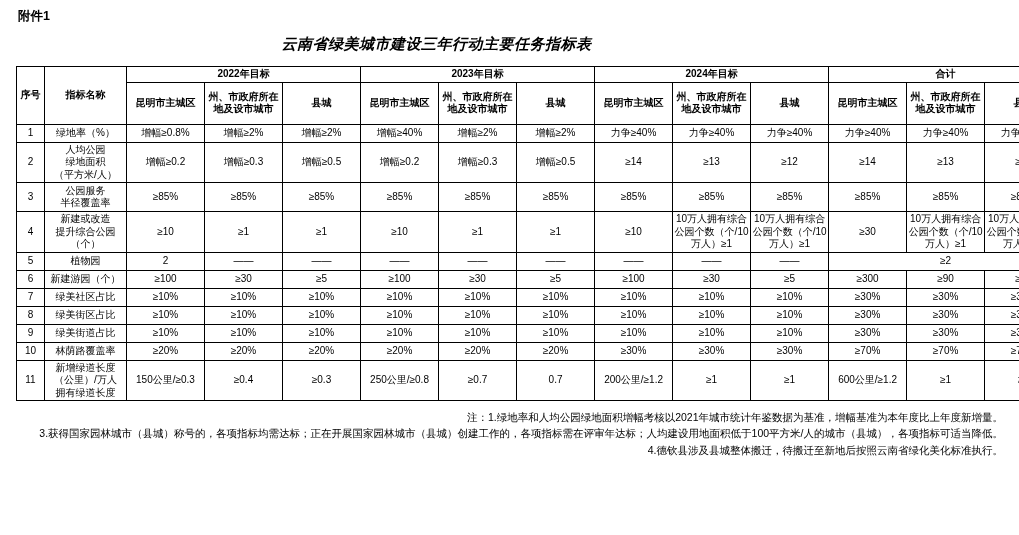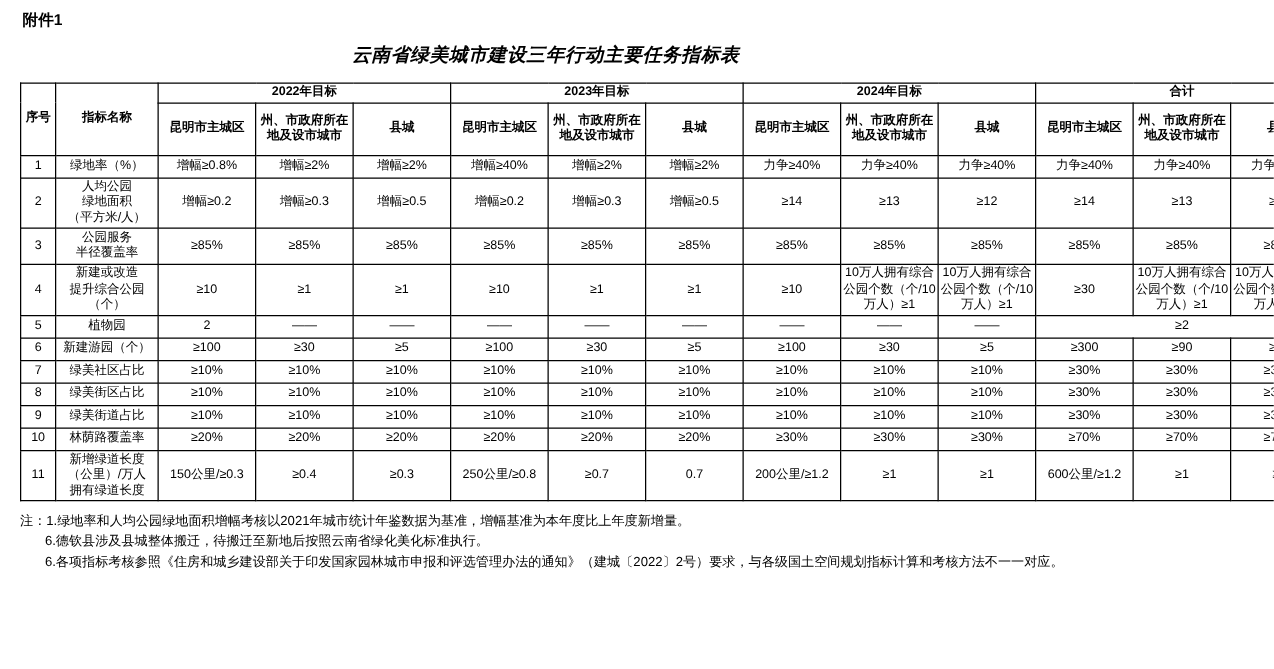--- a/index.html
+++ b/index.html
@@ -31,21 +31,21 @@
   .idxname{font-size:10.5px;}
   .c-no{width:28px;}
   .c-name{width:82px;}
   .c-d{width:78px;}
   .cell-small{font-size:9px;line-height:1.2;}
   tr.r-tall td{height:34px;text-align:center;}
   tr.r-mid td{height:26px;}
   tr.r-s td{height:15px;}
   .notes{
     width:987px;margin:8px auto 0 auto;
-    font-size:10.5px;line-height:1.55;
+    font-size:10.5px;line-height:1.55;text-align:right;
   }
   .notes p{margin:0;}
   .notes .ind{text-indent:0;}
 </style>
 </head>
 <body>
 
 <div class="page">
 
   <div class="attach">附件1</div>
@@ -284,17 +284,17 @@
         <td>≥1</td>
         <td class="cell-small">600公里/≥1.2</td>
         <td>≥1</td>
         <td>≥1</td>
       </tr>
     </tbody>
   </table>
 
   <div class="notes">
     <p class="ind">注：1.绿地率和人均公园绿地面积增幅考核以2021年城市统计年鉴数据为基准，增幅基准为本年度比上年度新增量。</p>
-    <p class="ind" style="text-indent:1.9em">6.德钦县涉及县城整体搬迁，待搬迁至新地后按照云南省绿化美化标准执行。</p>
-    <p class="ind" style="text-indent:1.9em">6.各项指标考核参照《住房和城乡建设部关于印发国家园林城市申报和评选管理办法的通知》（建城〔2022〕2号）要求，与各级国土空间规划指标计算和考核方法不一一对应。</p>
+    <p class="ind" style="text-indent:1.9em">3.获得国家园林城市（县城）称号的，各项指标均需达标；正在开展国家园林城市（县城）创建工作的，各项指标需在评审年达标；人均建设用地面积低于100平方米/人的城市（县城），各项指标可适当降低。</p>
+    <p class="ind" style="text-indent:1.9em">4.德钦县涉及县城整体搬迁，待搬迁至新地后按照云南省绿化美化标准执行。</p>
   </div>
 
 </div>
 
 </body></html>

